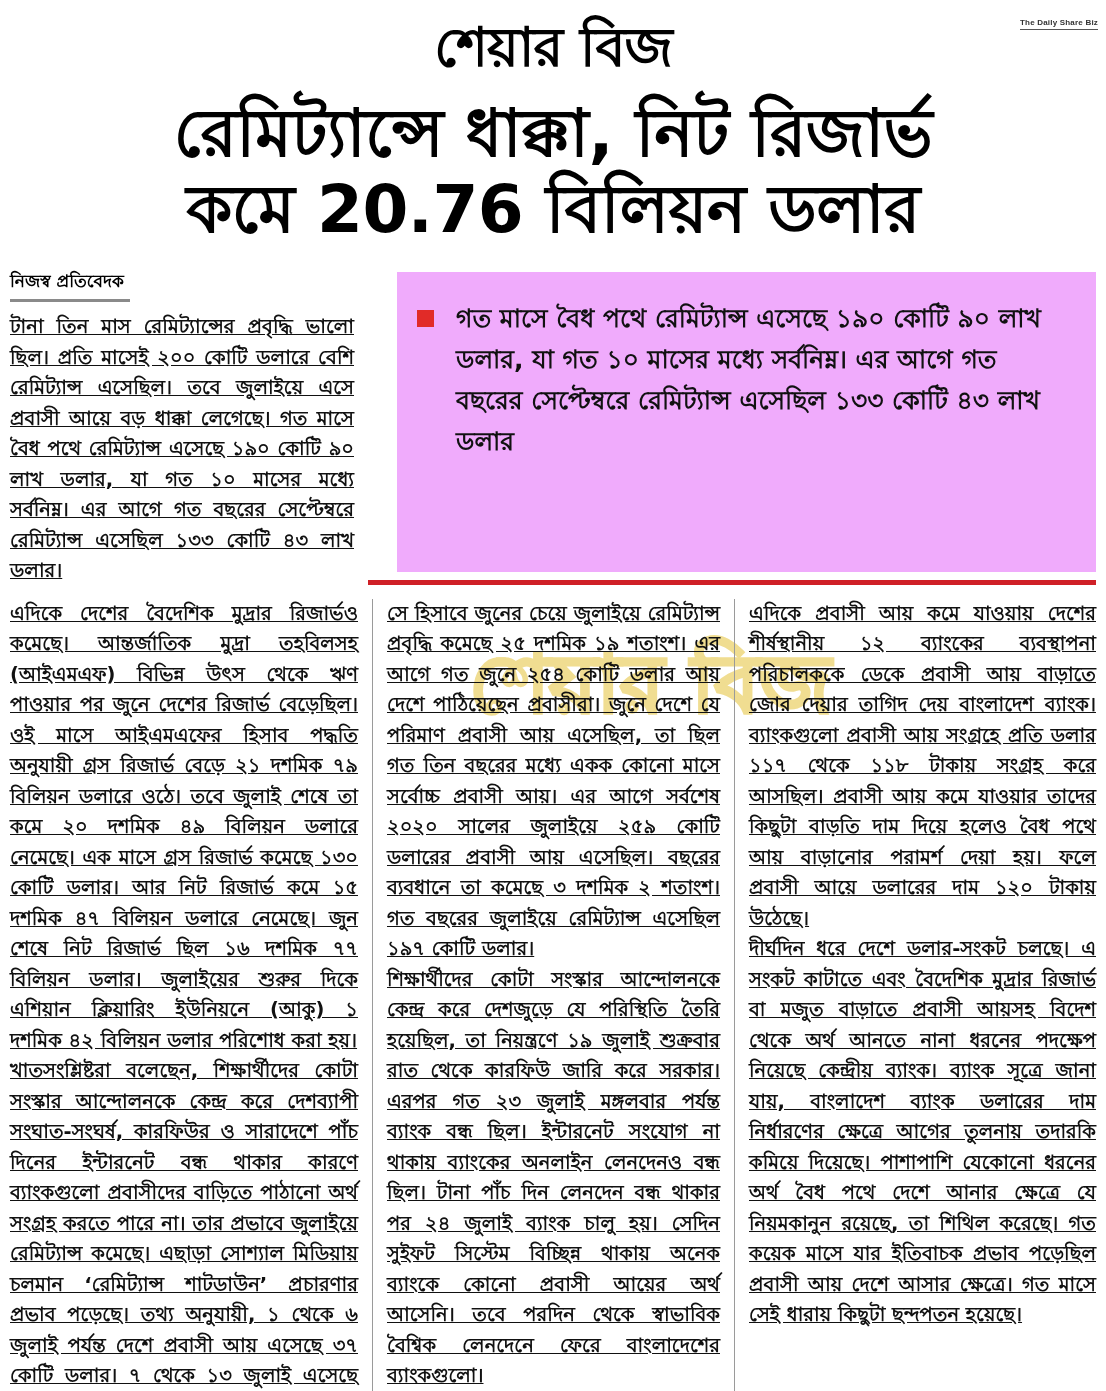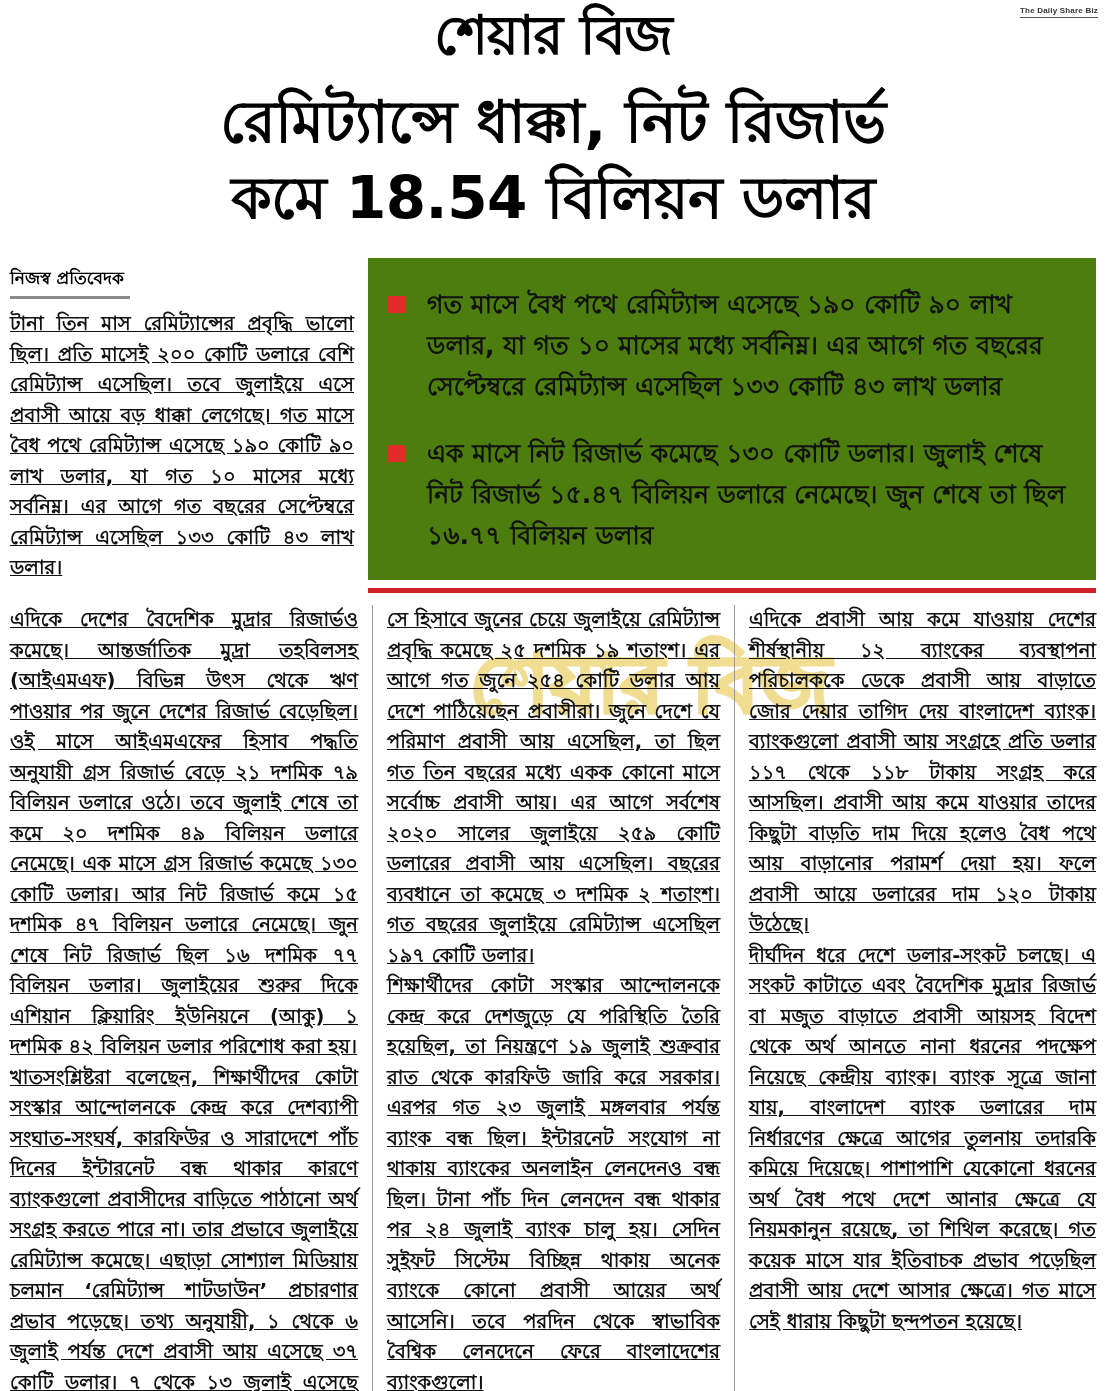--- a/index.html
+++ b/index.html
@@ -14,21 +14,21 @@
     color: #111111;
     position: relative;
     overflow: hidden;
   }
 
   .page {
     position: relative;
     width: 1106px;
     height: 1391px;
     box-sizing: border-box;
-    padding: 0 10px;
+    padding: 12px 10px;
     border-radius: 32px;
   }
 
   
   .masthead {
     position: relative;
     height: 78px;
     text-align: center;
   }
   .masthead-logo {
@@ -54,21 +54,21 @@
     padding-bottom: 1px;
     white-space: nowrap;
     font-weight: bold;
   }
 
   
   .headline {
     text-align: center;
     font-family: "DejaVu Sans", "Liberation Sans", sans-serif;
     font-weight: 700;
-    font-size: 58px;
+    font-size: 66px;
     line-height: 76px;
     letter-spacing: -0.5px;
     color: #000000;
     margin: 6px 0 0 0;
     padding: 0 8px;
   }
   .headline-line { display: block; }
 
   
   .upper {
@@ -97,24 +97,25 @@
     margin: 2px 0 10px 0;
   }
   .upper-left .body-text { margin-top: 0; }
 
   
   .highlight-wrap {
     flex: 1 1 auto;
     position: relative;
   }
   .highlight-box {
-    background: #4d7c0f;
+    background: #f0abfc;
     padding: 26px 26px 24px 20px;
     box-sizing: border-box;
     min-height: 300px;
+    margin-left: 29px;
   }
   .hl-item {
     display: flex;
     align-items: flex-start;
     margin-bottom: 26px;
   }
   .hl-item:last-child { margin-bottom: 0; }
   .hl-bullet {
     width: 17px;
     height: 17px;
@@ -197,42 +198,38 @@
 
 <div class="page">
 
   <div class="masthead">
     <div class="masthead-logo">শেয়ার বিজ</div>
     <div class="masthead-sub">The Daily Share Biz</div>
   </div>
 
   <h1 class="headline">
     <span class="headline-line">রেমিট্যান্সে ধাক্কা, নিট রিজার্ভ</span>
-    <span class="headline-line">কমে 18.54 বিলিয়ন ডলার</span>
+    <span class="headline-line">কমে 20.76 বিলিয়ন ডলার</span>
   </h1>
 
   <div class="watermark">শেয়ার বিজ</div>
 
   <div class="upper">
     <div class="upper-left">
       <div class="byline">নিজস্ব প্রতিবেদক</div>
       <div class="byline-rule"></div>
       <p class="body-text">টানা তিন মাস রেমিট্যান্সের প্রবৃদ্ধি ভালো ছিল। প্রতি মাসেই ২০০ কোটি ডলারে বেশি রেমিট্যান্স এসেছিল। তবে জুলাইয়ে এসে প্রবাসী আয়ে বড় ধাক্কা লেগেছে। গত মাসে বৈধ পথে রেমিট্যান্স এসেছে ১৯০ কোটি ৯০ লাখ ডলার, যা গত ১০ মাসের মধ্যে সর্বনিম্ন। এর আগে গত বছরের সেপ্টেম্বরে রেমিট্যান্স এসেছিল ১৩৩ কোটি ৪৩ লাখ ডলার।</p>
     </div>
 
     <div class="highlight-wrap">
       <div class="highlight-box">
         <div class="hl-item">
           <span class="hl-bullet"></span>
           <span class="hl-text">গত মাসে বৈধ পথে রেমিট্যান্স এসেছে ১৯০ কোটি ৯০ লাখ ডলার, যা গত ১০ মাসের মধ্যে সর্বনিম্ন। এর আগে গত বছরের সেপ্টেম্বরে রেমিট্যান্স এসেছিল ১৩৩ কোটি ৪৩ লাখ ডলার</span>
         </div>
-        <div class="hl-item">
-          <span class="hl-bullet"></span>
-          <span class="hl-text">এক মাসে নিট রিজার্ভ কমেছে ১৩০ কোটি ডলার। জুলাই শেষে নিট রিজার্ভ ১৫.৪৭ বিলিয়ন ডলারে নেমেছে। জুন শেষে তা ছিল ১৬.৭৭ বিলিয়ন ডলার</span>
-        </div>
       </div>
       <div class="red-rule"></div>
     </div>
   </div>
 
   <div class="columns">
     <div class="col c1">
       <p class="body-text">এদিকে দেশের বৈদেশিক মুদ্রার রিজার্ভও কমেছে। আন্তর্জাতিক মুদ্রা তহবিলসহ (আইএমএফ) বিভিন্ন উৎস থেকে ঋণ পাওয়ার পর জুনে দেশের রিজার্ভ বেড়েছিল। ওই মাসে আইএমএফের হিসাব পদ্ধতি অনুযায়ী গ্রস রিজার্ভ বেড়ে ২১ দশমিক ৭৯ বিলিয়ন ডলারে ওঠে। তবে জুলাই শেষে তা কমে ২০ দশমিক ৪৯ বিলিয়ন ডলারে নেমেছে। এক মাসে গ্রস রিজার্ভ কমেছে ১৩০ কোটি ডলার। আর নিট রিজার্ভ কমে ১৫ দশমিক ৪৭ বিলিয়ন ডলারে নেমেছে। জুন শেষে নিট রিজার্ভ ছিল ১৬ দশমিক ৭৭ বিলিয়ন ডলার। জুলাইয়ের শুরুর দিকে এশিয়ান ক্লিয়ারিং ইউনিয়নে (আকু) ১ দশমিক ৪২ বিলিয়ন ডলার পরিশোধ করা হয়।</p>
       <p class="body-text">খাতসংশ্লিষ্টরা বলেছেন, শিক্ষার্থীদের কোটা সংস্কার আন্দোলনকে কেন্দ্র করে দেশব্যাপী সংঘাত-সংঘর্ষ, কারফিউর ও সারাদেশে পাঁচ দিনের ইন্টারনেট বন্ধ থাকার কারণে ব্যাংকগুলো প্রবাসীদের বাড়িতে পাঠানো অর্থ সংগ্রহ করতে পারে না। তার প্রভাবে জুলাইয়ে রেমিট্যান্স কমেছে। এছাড়া সোশ্যাল মিডিয়ায় চলমান ‘রেমিট্যান্স শাটডাউন’ প্রচারণার প্রভাব পড়েছে। তথ্য অনুযায়ী, ১ থেকে ৬ জুলাই পর্যন্ত দেশে প্রবাসী আয় এসেছে ৩৭ কোটি ডলার। ৭ থেকে ১৩ জুলাই এসেছে ৬০ কোটি ৮১ লাখ ডলার। ১৪ থেকে ২০ জুলাই এসেছে ৪৫ কোটি ডলার। ২১ থেকে ২৭ জুলাই পর্যন্ত এসেছে ১৩ কোটি ৮০ লাখ ডলার। ২৮ থেকে ৩১ জুলাই পর্যন্ত এসেছে ৩৪ কোটি ডলার। সব মিলিয়ে জুলাইয়ে রেমিট্যান্স এসেছে ১৯০ কোটি ৯০ লাখ ডলার।</p>
     </div>

